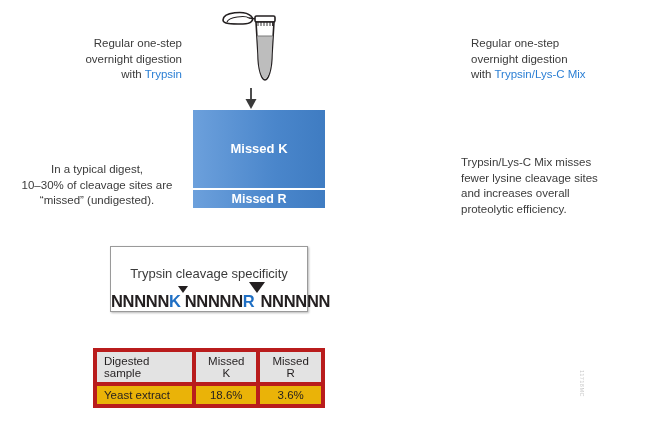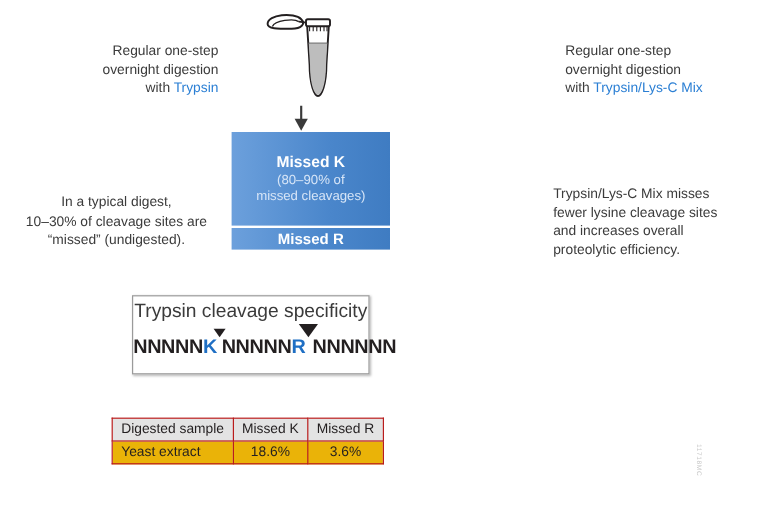--- a/index.html
+++ b/index.html
@@ -48,21 +48,21 @@
     display:flex;align-items:center;justify-content:center;
   }
 
   
   .spec-box{
     position:absolute;border:1px solid #9a9a9a;background:#ffffff;
     box-shadow:1px 1px 2px rgba(0,0,0,0.28);
   }
   #spec-left{left:110px;top:246px;width:196px;height:64px;}
   .spec-title{
-    text-align:center;font-size:16px;color:#3b3b3b;margin-top:4px;
+    text-align:center;font-size:13px;color:#3b3b3b;margin-top:19px;
   }
   .seq{
     position:relative;margin-top:11px;text-align:center;
     font-size:16.5px;font-weight:bold;letter-spacing:-0.3px;white-space:nowrap;
   }
   .seq .n{color:#231f20;}
   .res-blue{color:#1f6fc4;}
   .tri{
     display:inline-block;width:0;height:0;vertical-align:top;
     position:relative;
@@ -73,21 +73,21 @@
   }
   .tri-lg{
     border-left:8px solid transparent;border-right:8px solid transparent;
     border-top:11px solid #231f20;top:-10px;margin-left:-5px;margin-right:-5px;
   }
 
   
   .tbl{position:absolute;border-collapse:collapse;font-size:11.5px;color:#231f20;}
   #tbl-left{left:93px;top:348px;}
   .tbl th,.tbl td{
-    border:1px solid #b91c1c;padding:3px 7px;font-weight:normal;
+    border:4px solid #b91c1c;padding:3px 7px;font-weight:normal;
     height:16px;box-sizing:border-box;
   }
   .tbl thead th{background:#e3e3e3;font-weight:normal;text-align:center;}
   .tbl thead th:first-child{text-align:left;}
   .tbl td{text-align:center;background:#eab308;}
   .tbl td:first-child{text-align:left;}
 
   
   #watermark{
     position:absolute;left:585px;top:370px;
@@ -125,22 +125,20 @@
   <div class="arrow" id="arrow-left">
     <svg width="22" height="22" viewBox="0 0 22 22">
       <line x1="11" y1="0" x2="11" y2="13" stroke="#3a3a3a" stroke-width="1.8"></line>
       <polygon points="5.5,11 16.5,11 11,21" fill="#3a3a3a"></polygon>
     </svg>
   </div>
 
   <div id="blue-stack">
     <div class="blue-k">
       <div class="title">Missed K</div>
-      <div class="sub">(80–90% of
-missed cleavages)</div>
     </div>
     <div class="blue-r">Missed R</div>
   </div>
 
   <div class="caption" id="cap-left-bottom">In a typical digest,
 10–30% of cleavage sites are
 “missed” (undigested).</div>
 
   <div class="spec-box" id="spec-left">
     <div class="spec-title">Trypsin cleavage specificity</div>

